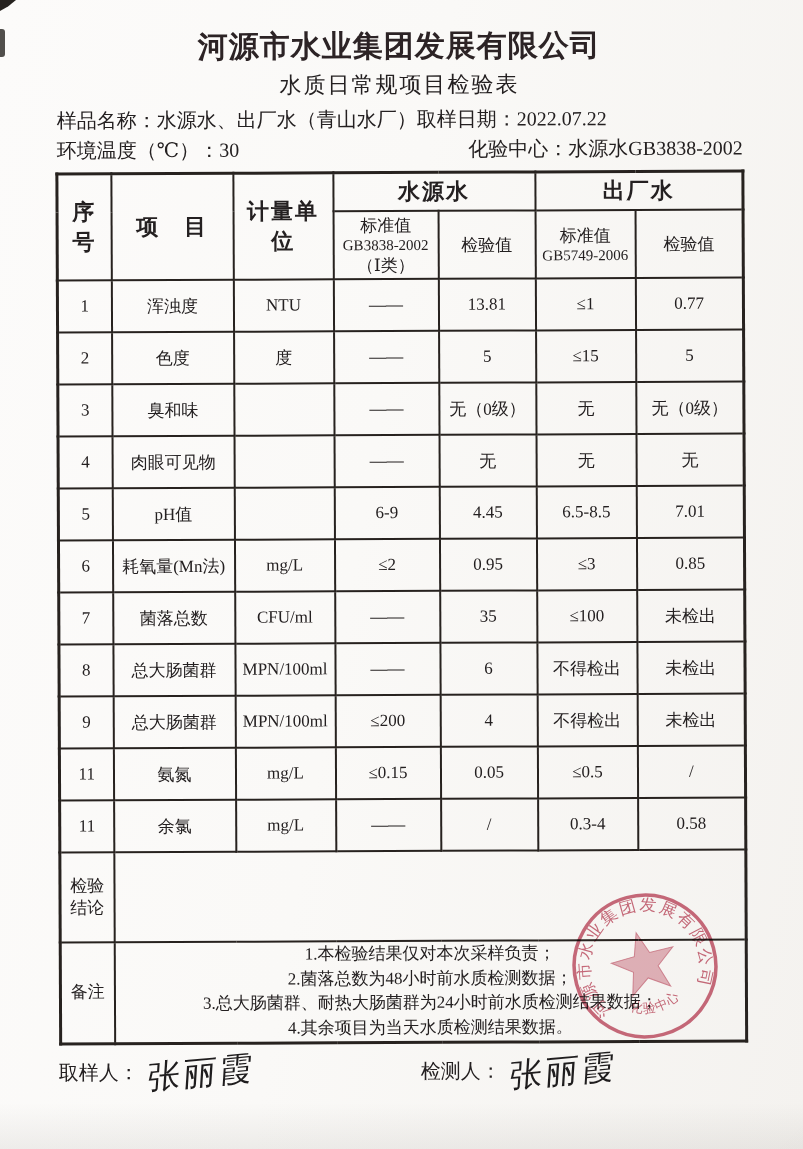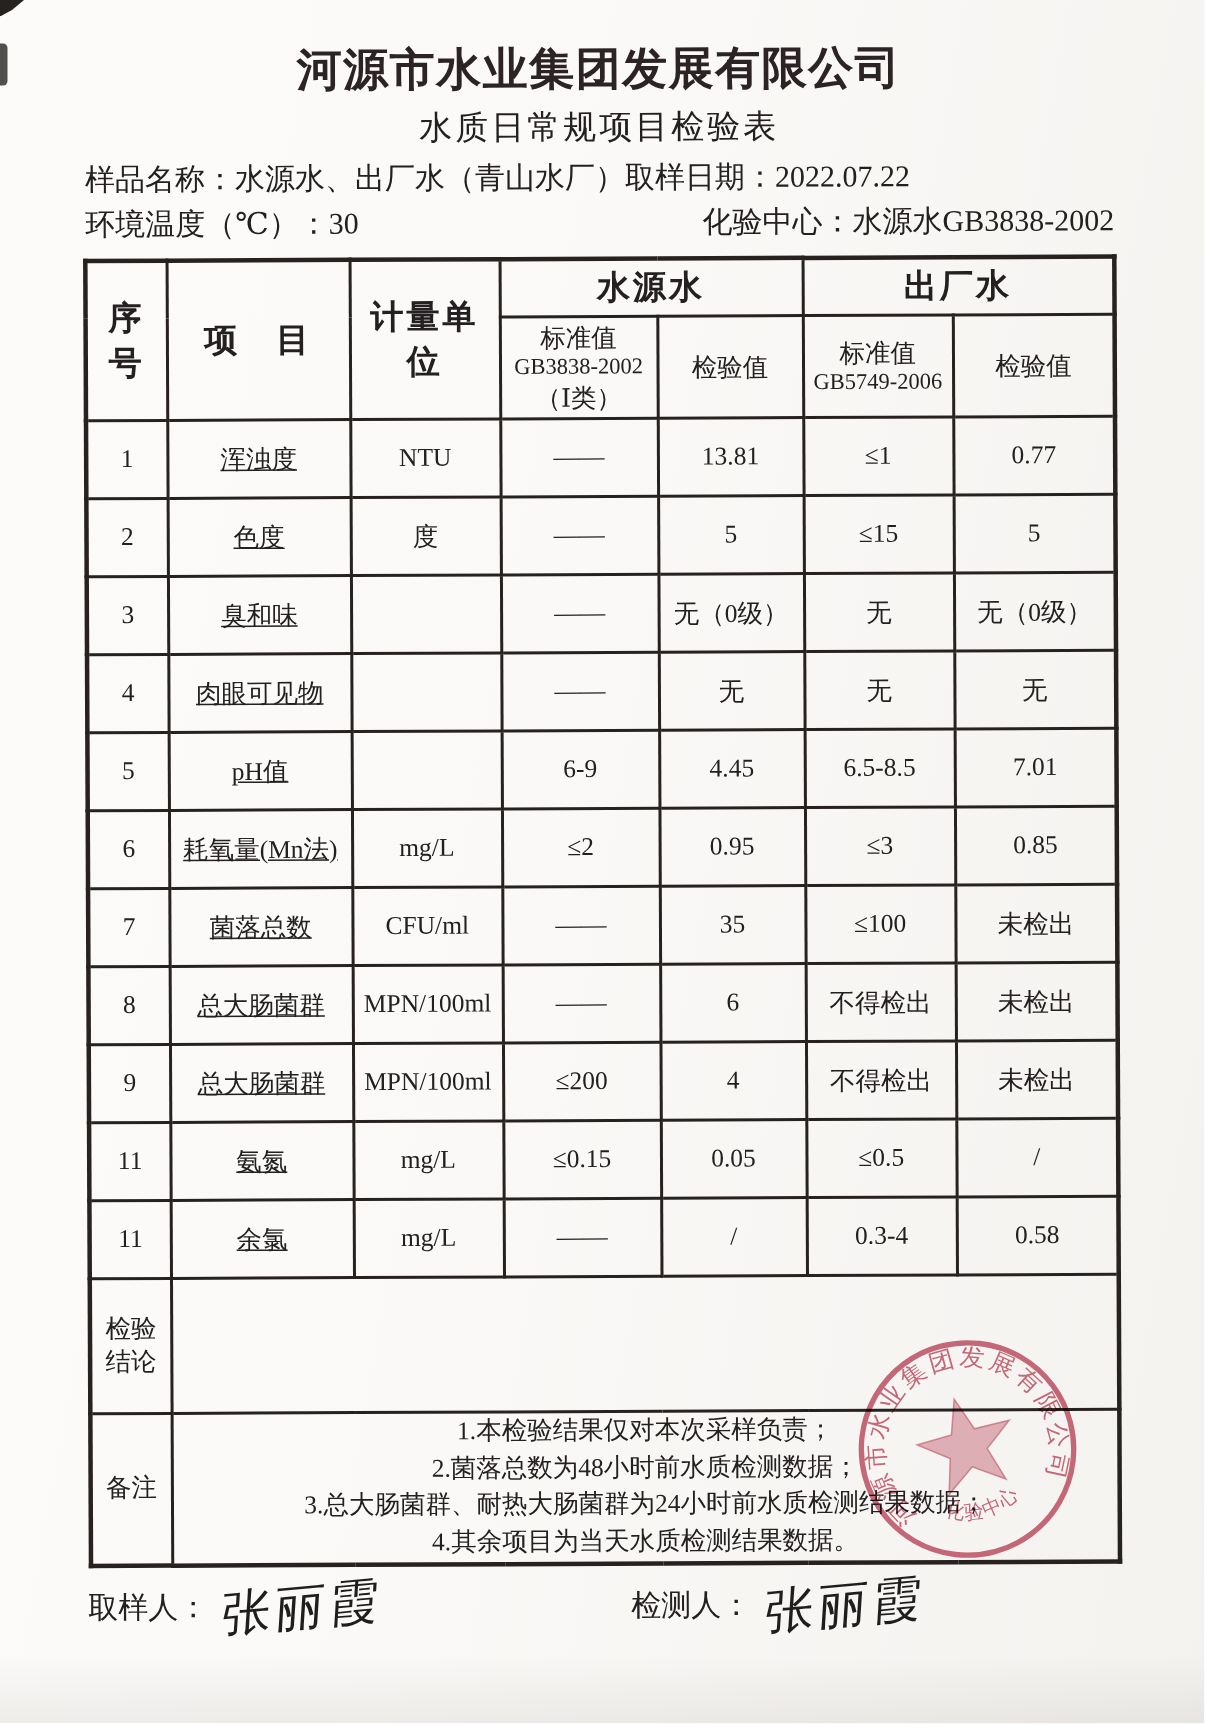--- a/index.html
+++ b/index.html
@@ -21,21 +21,21 @@
     width:686px;margin:7px auto 0;border-collapse:collapse;table-layout:fixed;
     border:3px solid #27221f;
   }
   table.report th,table.report td{
     border:2px solid #27221f;text-align:center;vertical-align:middle;
     font-weight:normal;font-size:17px;padding:0 2px;overflow:hidden;
   }
   tr.h1 th{height:36px;font-size:22px;letter-spacing:2px;font-weight:bold;}
   tr.h2 th{height:66px;font-size:17px;}
   .std-code{font-size:15px;letter-spacing:0;}
-  td.c-item{text-align:left;padding-left:10px;text-decoration:underline;}
+  td.c-item{text-align:left;padding-left:10px;}
   tbody tr.data-row td{height:50px;}
   tr.tall-row td{height:88px;}
   tr.remark-row td{height:94px;}
   td.row-label{font-size:18px;line-height:1.3;}
   td.remark-content{text-align:left;font-size:16px;line-height:1.45;padding:6px 6px 6px 8px;vertical-align:middle;}
   .sign-row{width:690px;margin:10px auto 0;display:flex;align-items:flex-start;font-size:20px;}
   .sign-left{width:362px;display:flex;align-items:flex-start;}
   .sign-right{display:flex;align-items:flex-start;}
   .sig-label{line-height:34px;white-space:nowrap;}
   .sig-name{

